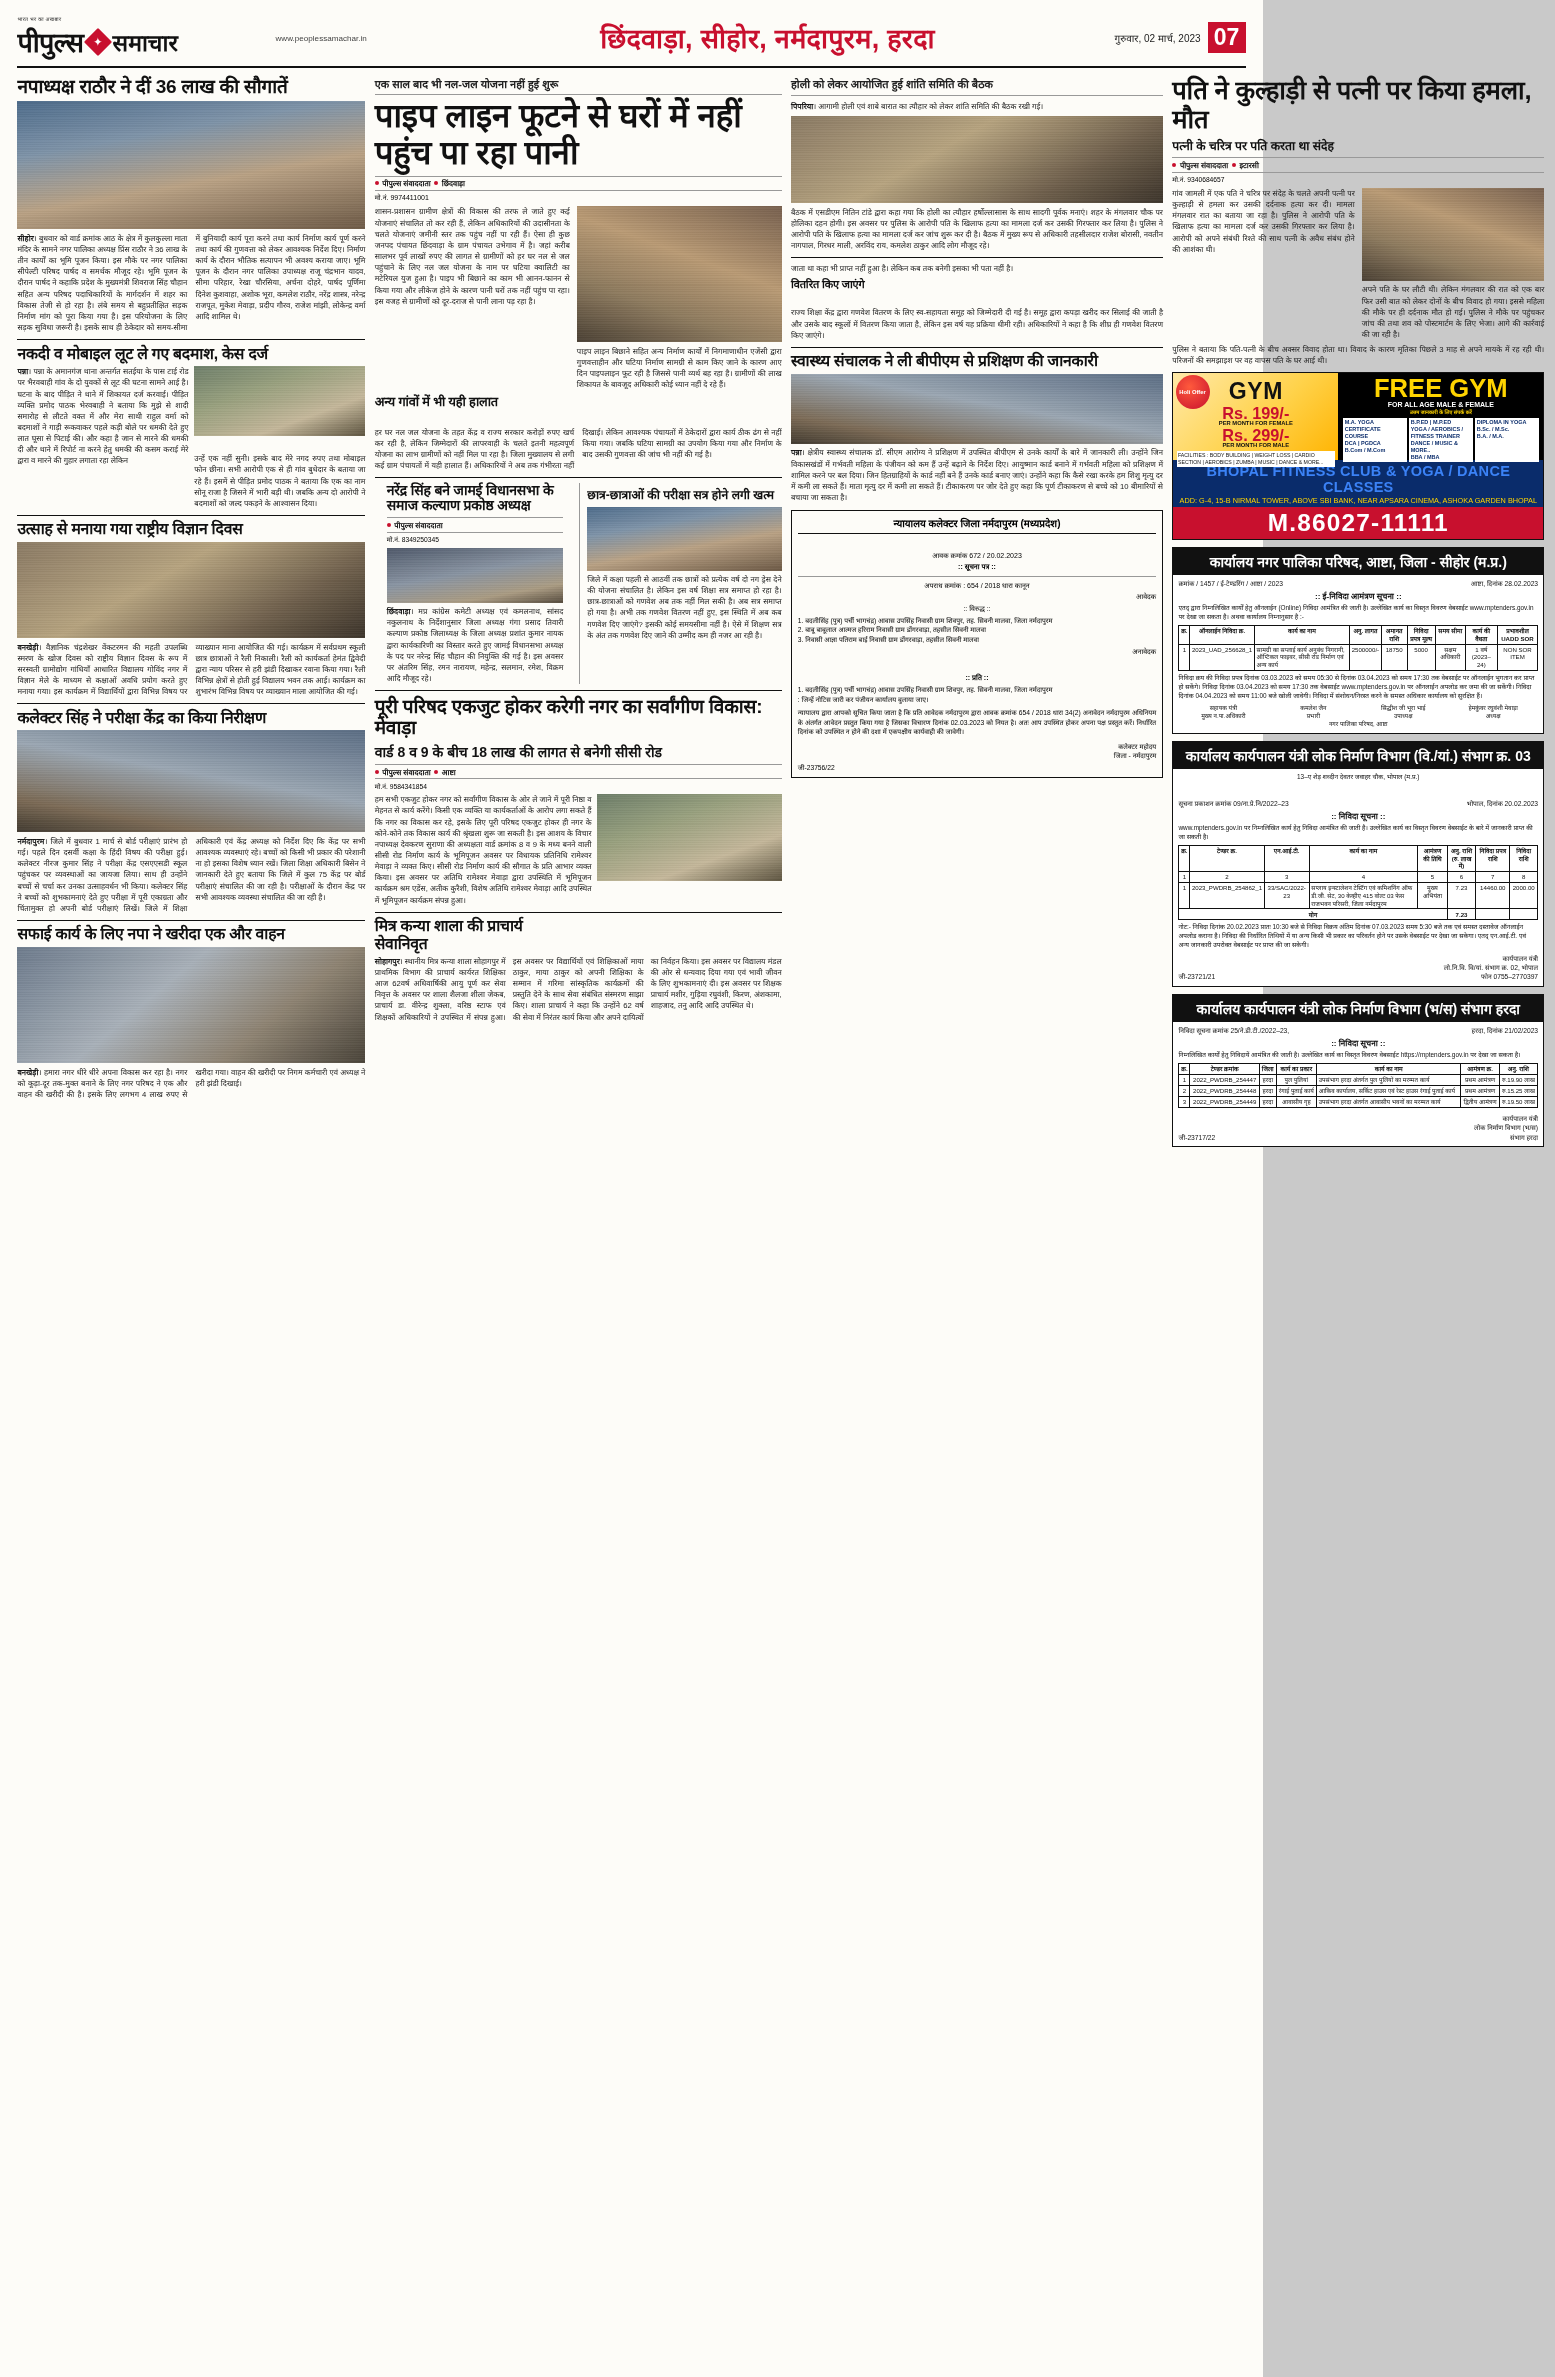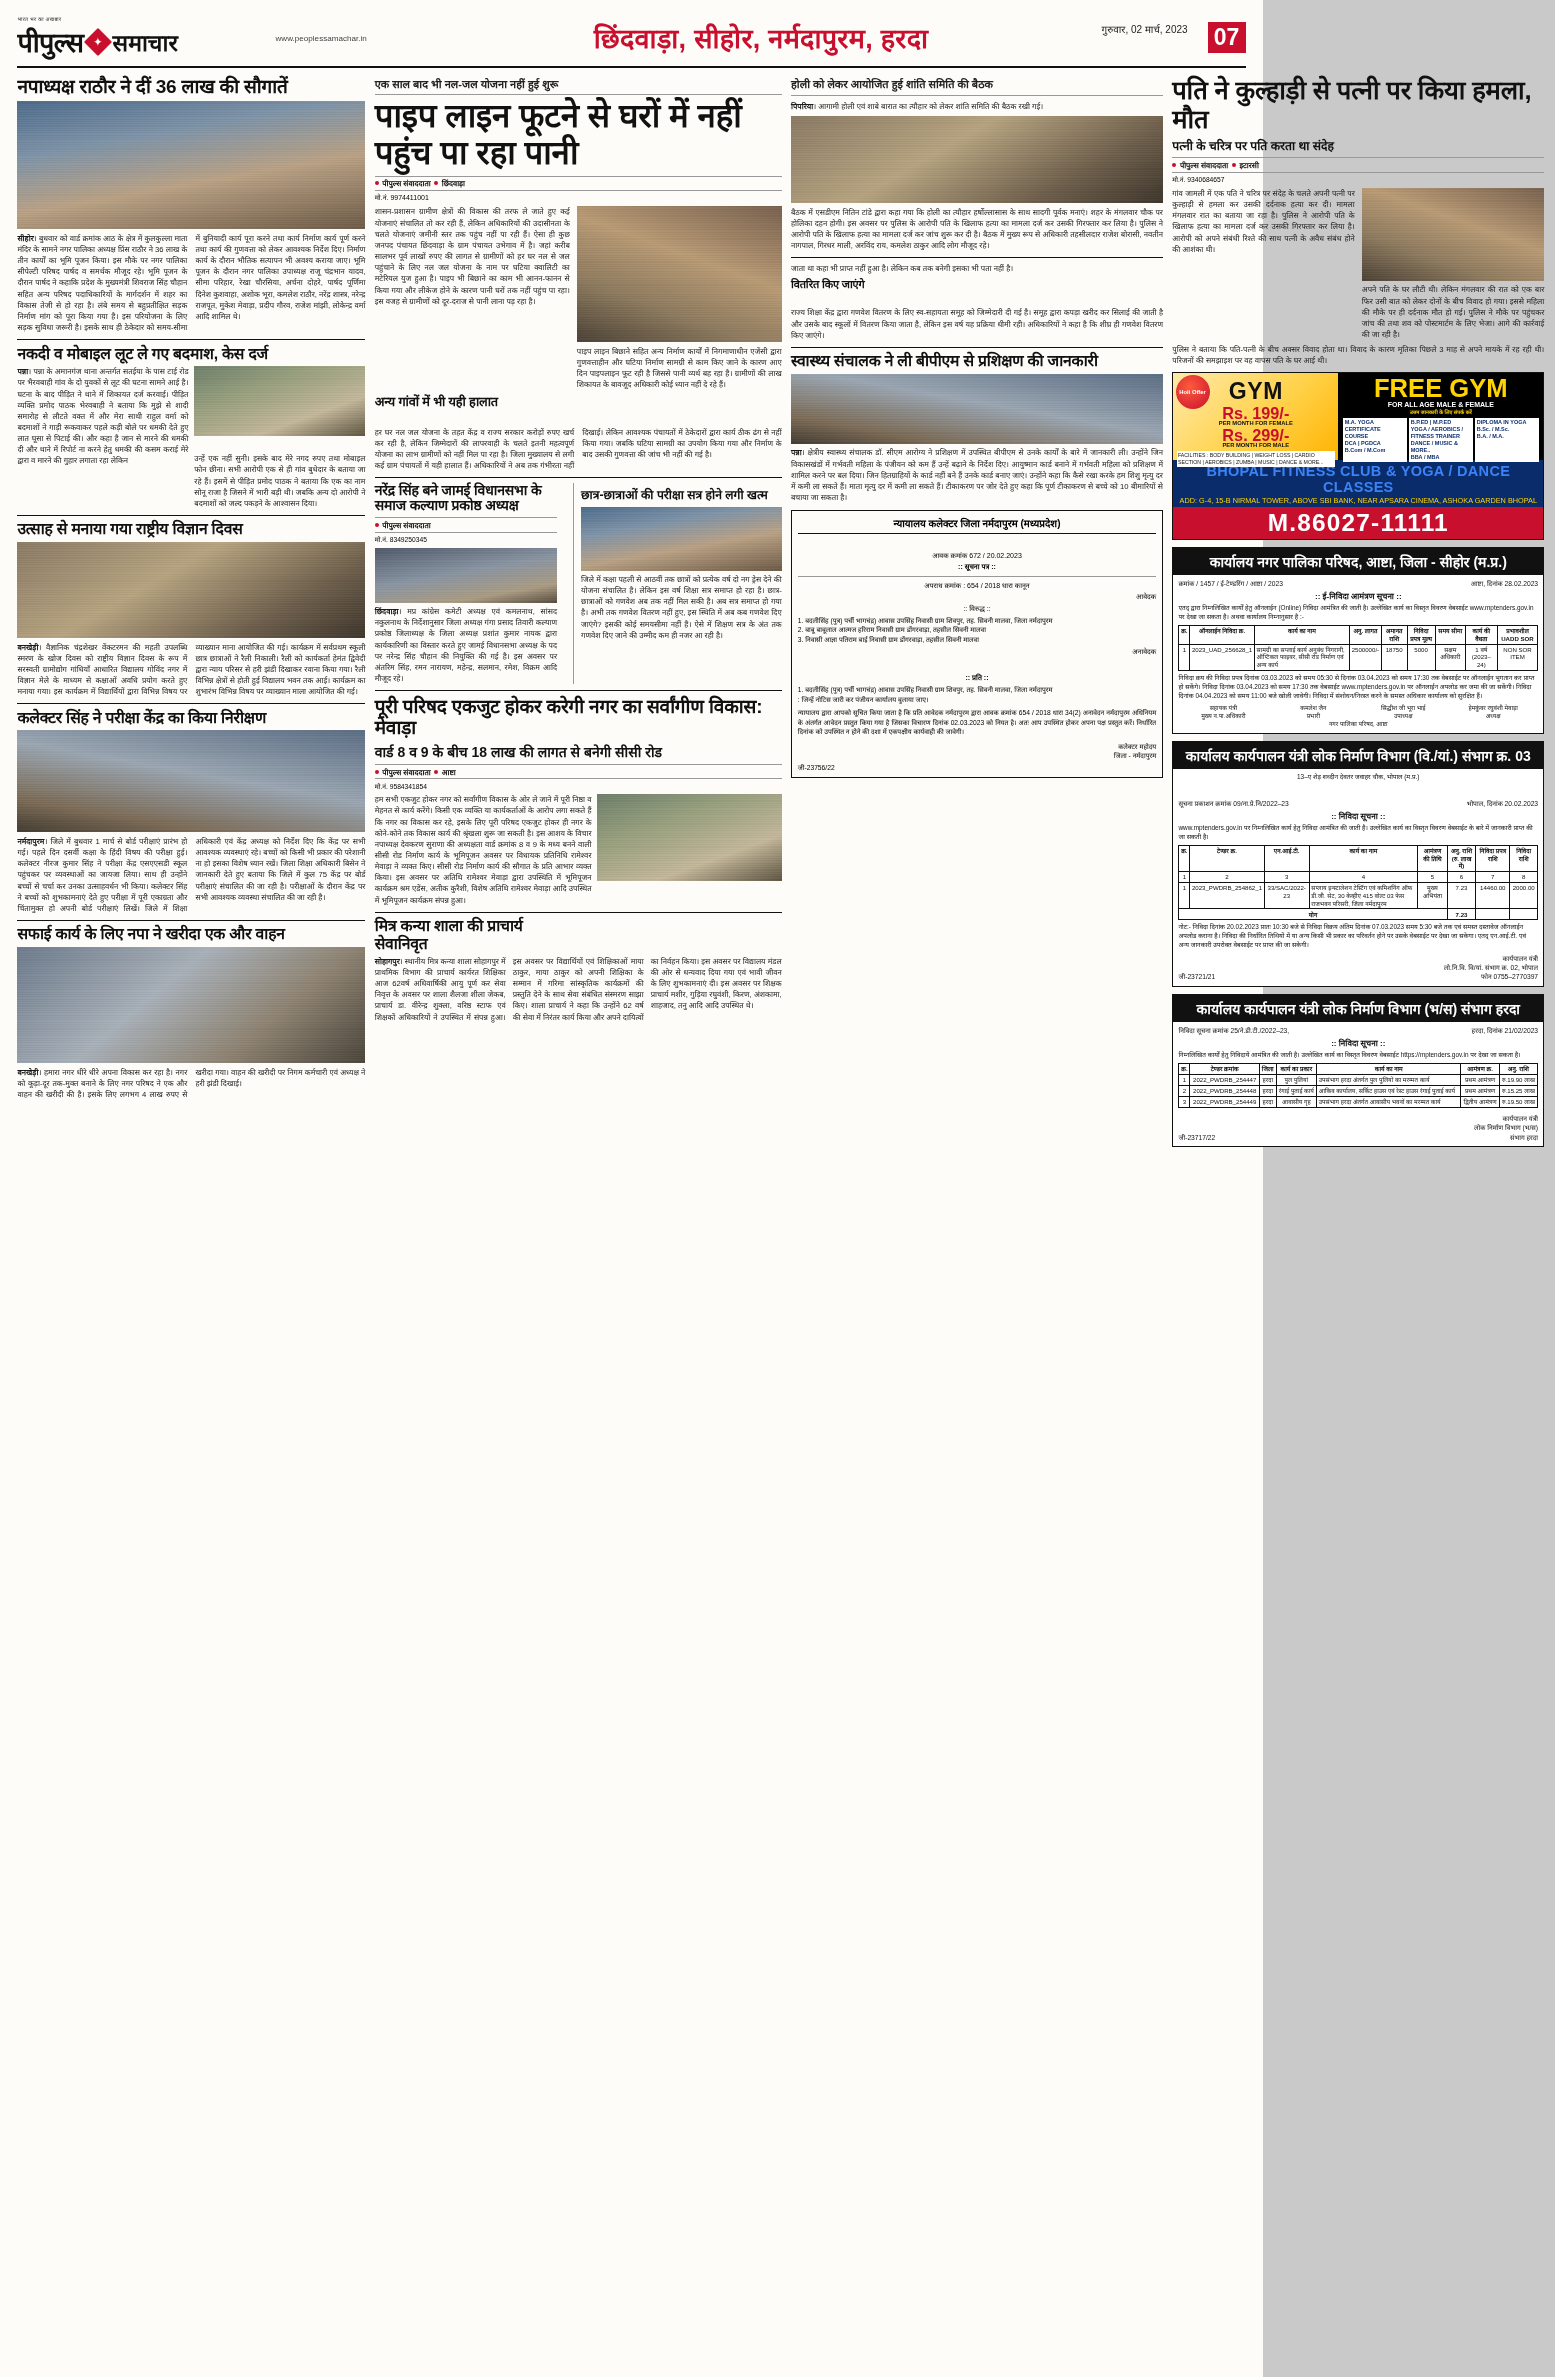--- a/index.html
+++ b/index.html
@@ -37,21 +37,21 @@
     display:inline-flex;align-items:center;justify-content:center; border-radius:1.2px;
     transform: rotate(45deg); margin: 0 2.3px;
   }
   .logo-dot span { transform: rotate(-45deg); font-size: 11.6px; }
   .logo-samachar { font-size: 23px; font-weight:bold; color:#111; }
   .logo-url { font-size: 8.1px; color:#444; margin-top:2.3px; }
   .mast-center { flex:1; text-align:center; }
   .mast-center .cities {
     color:#c8102e; font-size: 27px; font-weight: bold; letter-spacing:0.3px;
   }
-  .mast-right { display:flex; align-items:flex-start; gap:20px; }
+  .mast-right { display:flex; align-items:center; gap:7px; }
   .mast-date { font-size: 10px; color:#222; }
   .mast-pageno {
     background:#c8102e; color:#fff; font-size:23px; font-weight:bold;
     width:38px; height:31px; display:flex;align-items:center;justify-content:center;
   }
 
   
   .columns {
     display: grid;
     grid-template-columns: 348px 407px 372px 372px;
@@ -272,21 +272,21 @@
             <div class="photo ph-f ph-grain" style="height:136px;"></div>
             <div class="body mt6">पाइप लाइन बिछाने सहित अन्य निर्माण कार्यों में निगमाणाधीन एजेंसी द्वारा गुणवत्ताहीन और घटिया निर्माण सामग्री से काम किए जाने के कारण आए दिन पाइपलाइन फूट रही है जिससे पानी व्यर्थ बह रहा है। ग्रामीणों की लाख शिकायत के बावजूद अधिकारी कोई ध्यान नहीं दे रहे हैं।</div>
           </div>
         </div>
         <div class="hl hl-sm mt8" style="font-size:12.8px">अन्य गांवों में भी यही हालात</div>
         <div class="body mt4 two">हर घर नल जल योजना के तहत केंद्र व राज्य सरकार करोड़ों रुपए खर्च कर रही है, लेकिन जिम्मेदारों की लापरवाही के चलते इतनी महत्वपूर्ण योजना का लाभ ग्रामीणों को नहीं मिल पा रहा है। जिला मुख्यालय से लगी कई ग्राम पंचायतों में यही हालात हैं। अधिकारियों ने अब तक गंभीरता नहीं दिखाई। लेकिन आवश्यक पंचायतों में ठेकेदारों द्वारा कार्य ठीक ढंग से नहीं किया गया। जबकि घटिया सामग्री का उपयोग किया गया और निर्माण के बाद उसकी गुणवत्ता की जांच भी नहीं की गई है।</div>
       </div>
 
       <div class="sep"></div>
 
-      <div style="display:flex;gap:16px;">
+      <div style="display:flex;gap:16px;margin-left:12px;">
         <div style="flex:1;">
           <div class="hl" style="font-size:14px;">नरेंद्र सिंह बने जामई विधानसभा के समाज कल्याण प्रकोष्ठ अध्यक्ष</div>
           <div class="byline">
             <span class="dot"></span>
             <span>पीपुल्स संवाददाता</span>
           </div>
           <div style="font-size:6.7px;">मो.नं. 8349250345</div>
           <div class="photo ph-g ph-grain" style="height:55px;margin-top:3.5px;"></div>
           <div class="body mt6">
             <span class="bold">छिंदवाड़ा</span><span>। मप्र कांग्रेस कमेटी अध्यक्ष एवं कमलनाथ, सांसद नकुलनाथ के निर्देशानुसार जिला अध्यक्ष गंगा प्रसाद तिवारी कल्याण प्रकोष्ठ जिलाध्यक्ष के जिला अध्यक्ष प्रशांत कुमार नायक द्वारा कार्यकारिणी का विस्तार करते हुए जामई विधानसभा अध्यक्ष के पद पर नरेन्द्र सिंह चौहान की नियुक्ति की गई है। इस अवसर पर अंतरिम सिंह, रमन नारायण, महेन्द्र, सलमान, रमेश, विक्रम आदि मौजूद रहे।</span>

